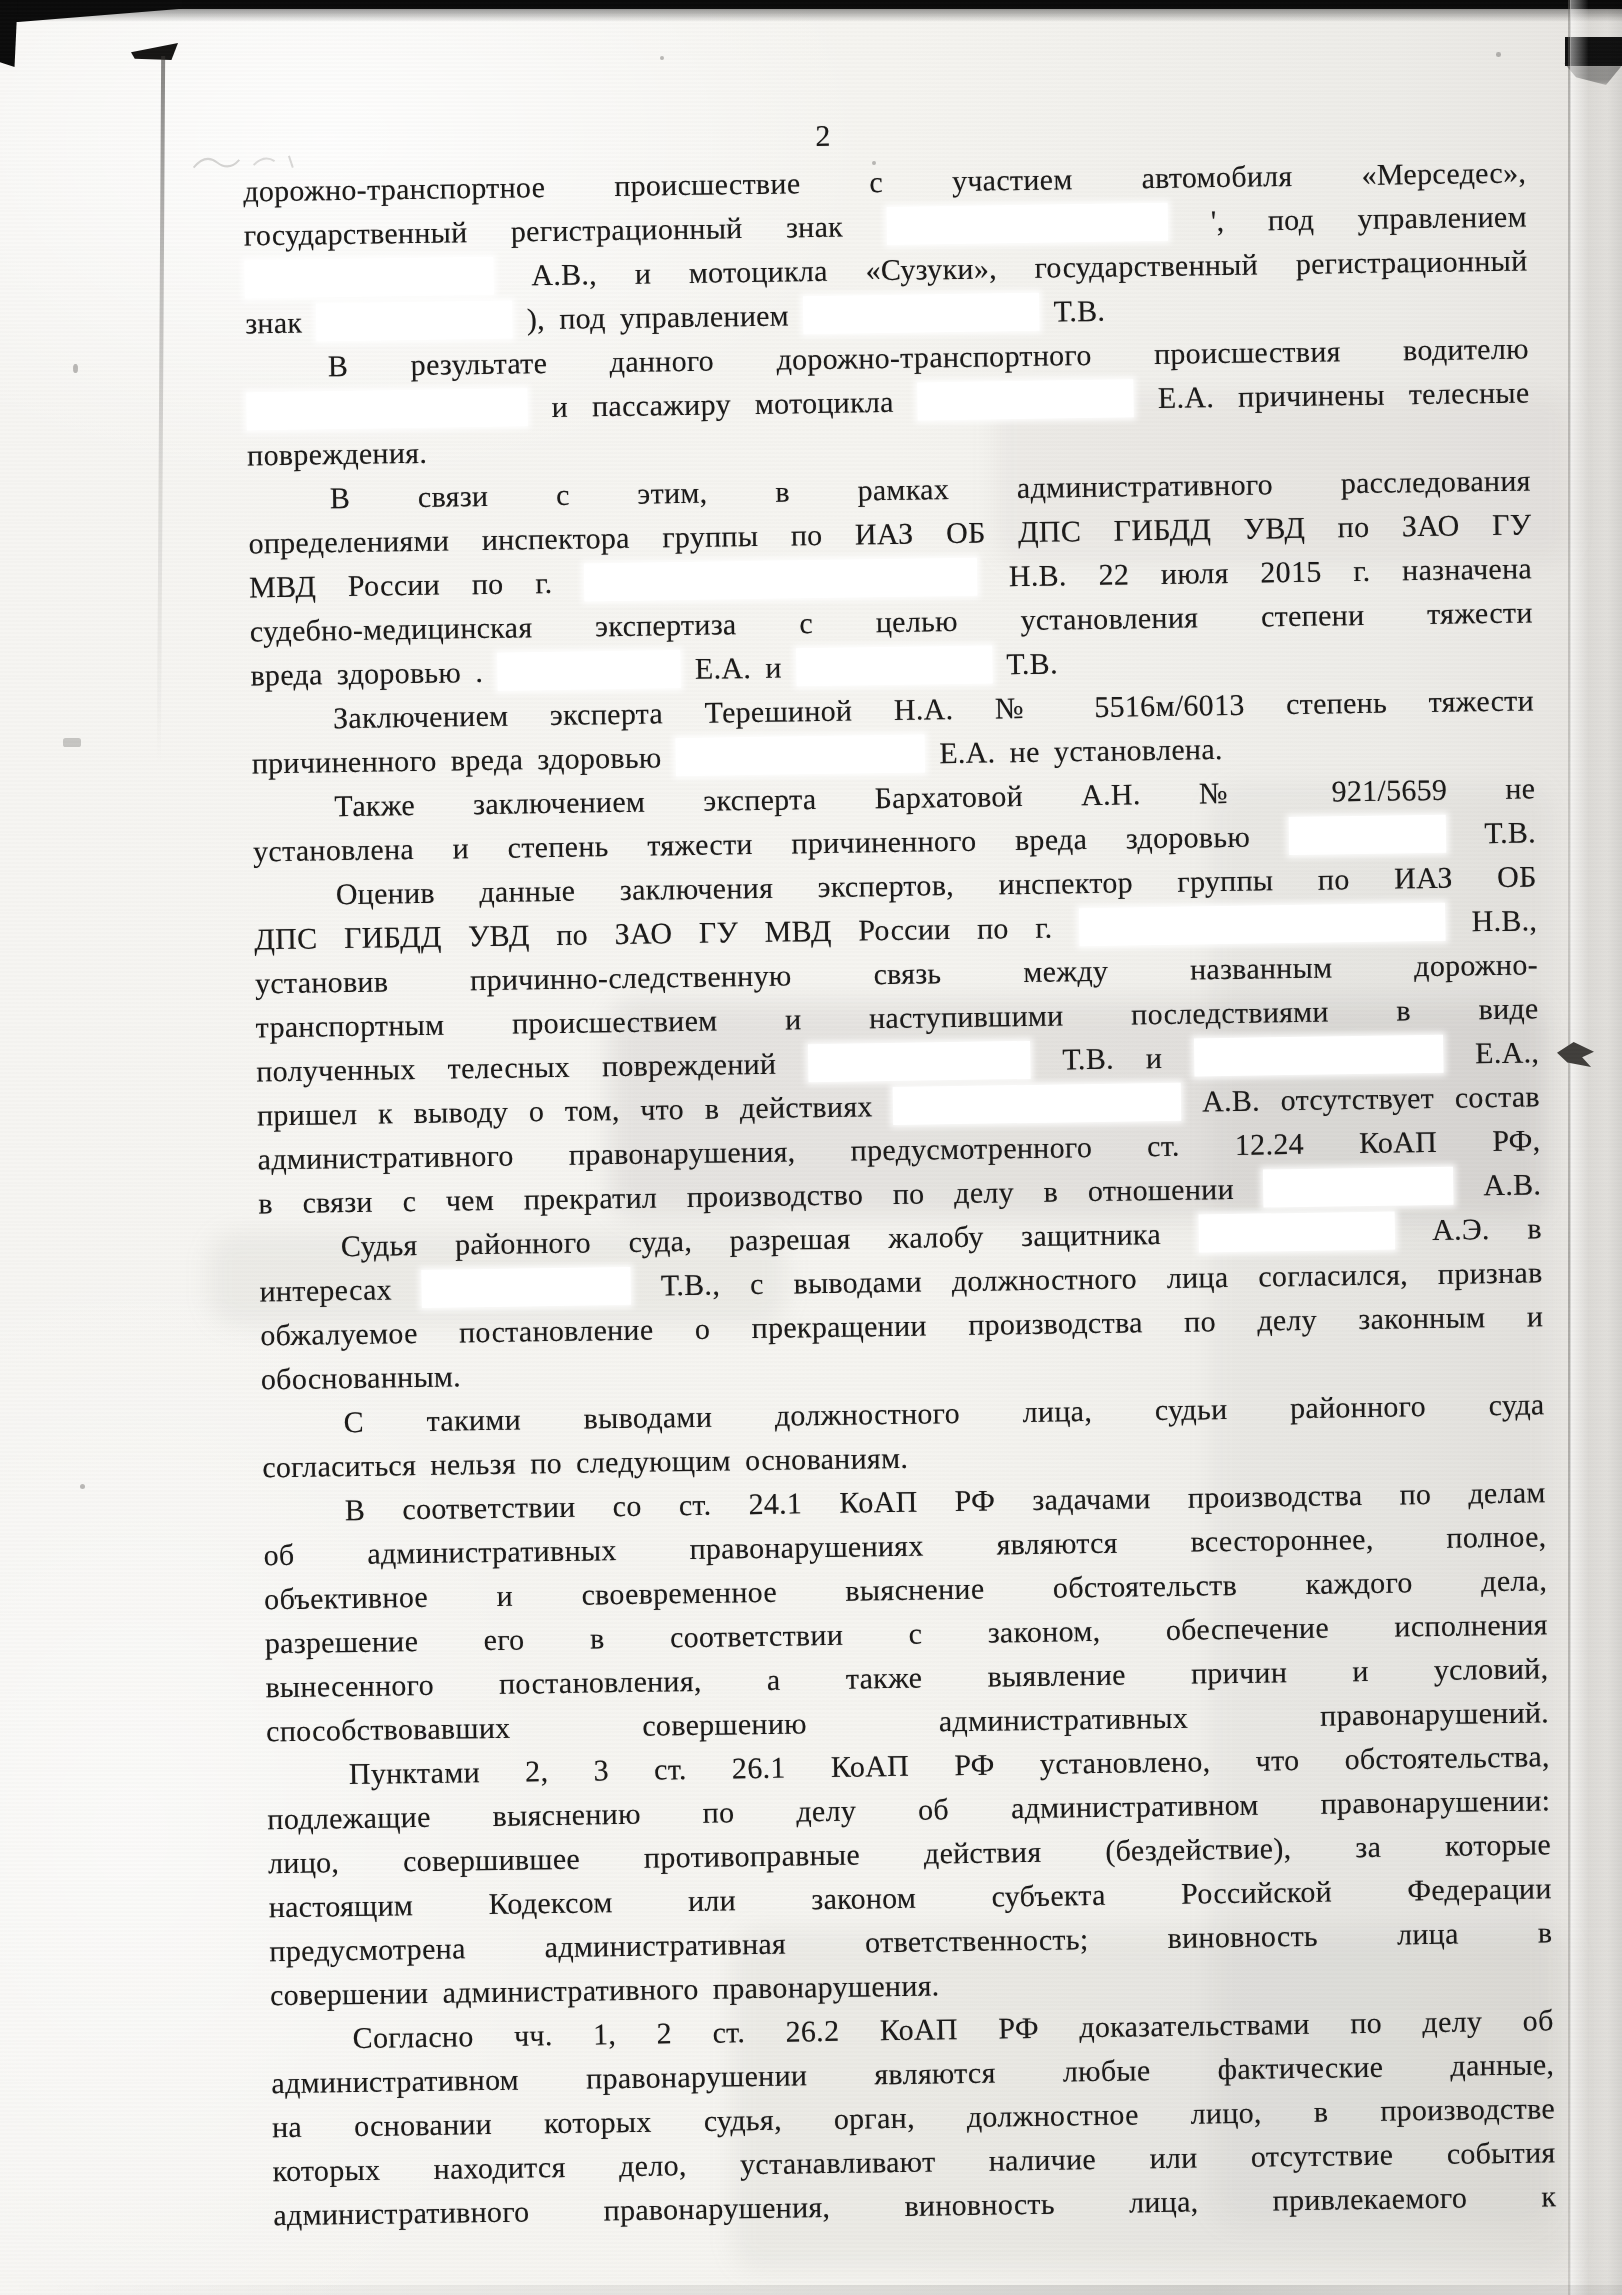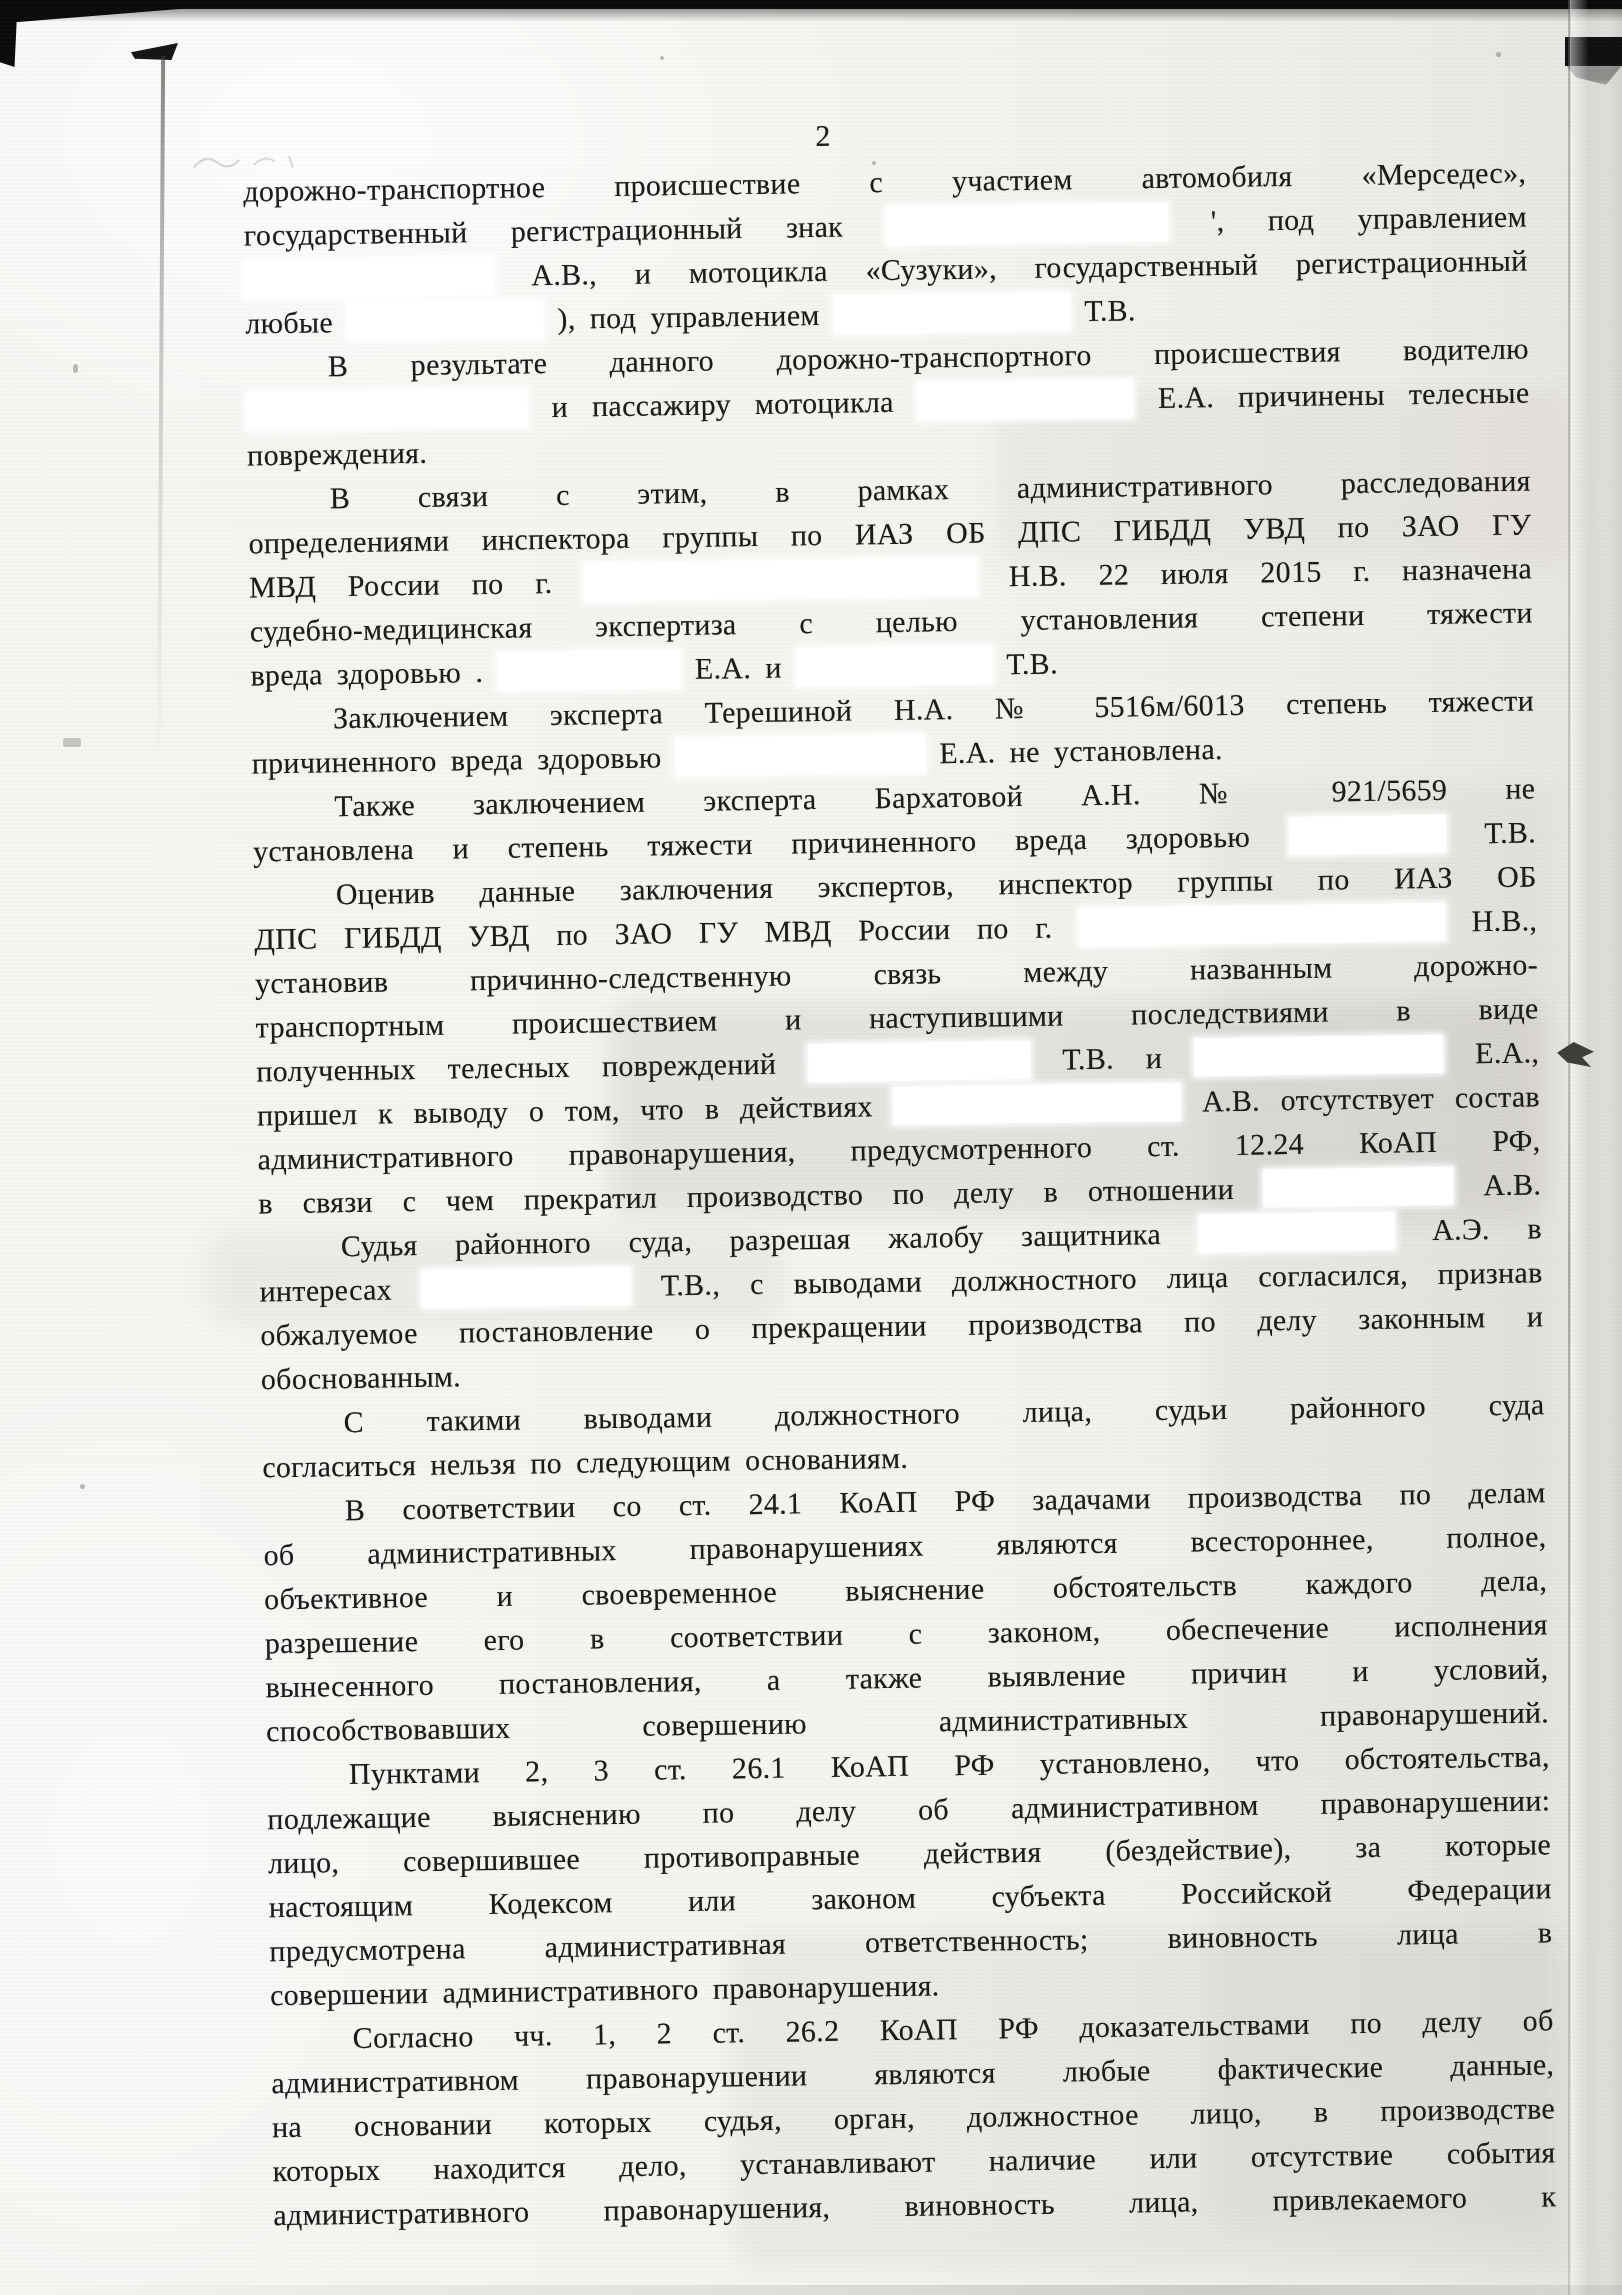--- a/index.html
+++ b/index.html
@@ -88,21 +88,21 @@
   <div class="art shade shade3"></div>
   <div class="art shade shade4"></div>
   <div class="art shade shade5"></div>
 
   <div class="text-rotor">
     <div class="page-number">2</div>
     <div class="text-column">
         <div class="line"><span class="chunk">дорожно-транспортное происшествие с участием автомобиля «Мерседес»,</span> </div>
         <div class="line"><span class="chunk">государственный регистрационный знак</span> <span class="redaction" style="width: 281px;"></span> <span class="chunk">', под управлением</span> </div>
         <div class="line"><span class="redaction" style="width: 249px;"></span> <span class="chunk">А.В., и мотоцикла «Сузуки», государственный регистрационный</span> </div>
-        <div class="line left"><span class="chunk">любые</span> <span class="redaction" style="width: 196px;"></span> <span class="chunk">), под управлением</span> <span class="redaction" style="width: 236px;"></span> <span class="chunk">Т.В.</span> </div>
+        <div class="line left"><span class="chunk">знак</span> <span class="redaction" style="width: 196px;"></span> <span class="chunk">), под управлением</span> <span class="redaction" style="width: 236px;"></span> <span class="chunk">Т.В.</span> </div>
         <div class="line indent"><span class="chunk">В результате данного дорожно-транспортного происшествия водителю</span> </div>
         <div class="line"><span class="redaction" style="width: 281px;"></span> <span class="chunk">и пассажиру мотоцикла</span> <span class="redaction" style="width: 216px;"></span> <span class="chunk">Е.А. причинены телесные</span> </div>
         <div class="line left"><span class="chunk">повреждения.</span> </div>
         <div class="line indent"><span class="chunk">В связи с этим, в рамках административного расследования</span> </div>
         <div class="line"><span class="chunk">определениями инспектора группы по ИАЗ ОБ ДПС ГИБДД УВД по ЗАО ГУ</span> </div>
         <div class="line"><span class="chunk">МВД России по г.</span> <span class="redaction" style="width: 393px;"></span> <span class="chunk">Н.В. 22 июля 2015 г. назначена</span> </div>
         <div class="line"><span class="chunk">судебно-медицинская экспертиза с целью установления степени тяжести</span> </div>
         <div class="line left"><span class="chunk">вреда здоровью .</span> <span class="redaction" style="width: 183px;"></span> <span class="chunk">Е.А. и</span> <span class="redaction" style="width: 196px;"></span> <span class="chunk">Т.В.</span> </div>
         <div class="line indent"><span class="chunk">Заключением эксперта Терешиной Н.А. № 5516м/6013 степень тяжести</span> </div>
         <div class="line left"><span class="chunk">причиненного вреда здоровью</span> <span class="redaction" style="width: 249px;"></span> <span class="chunk">Е.А. не установлена.</span> </div>

